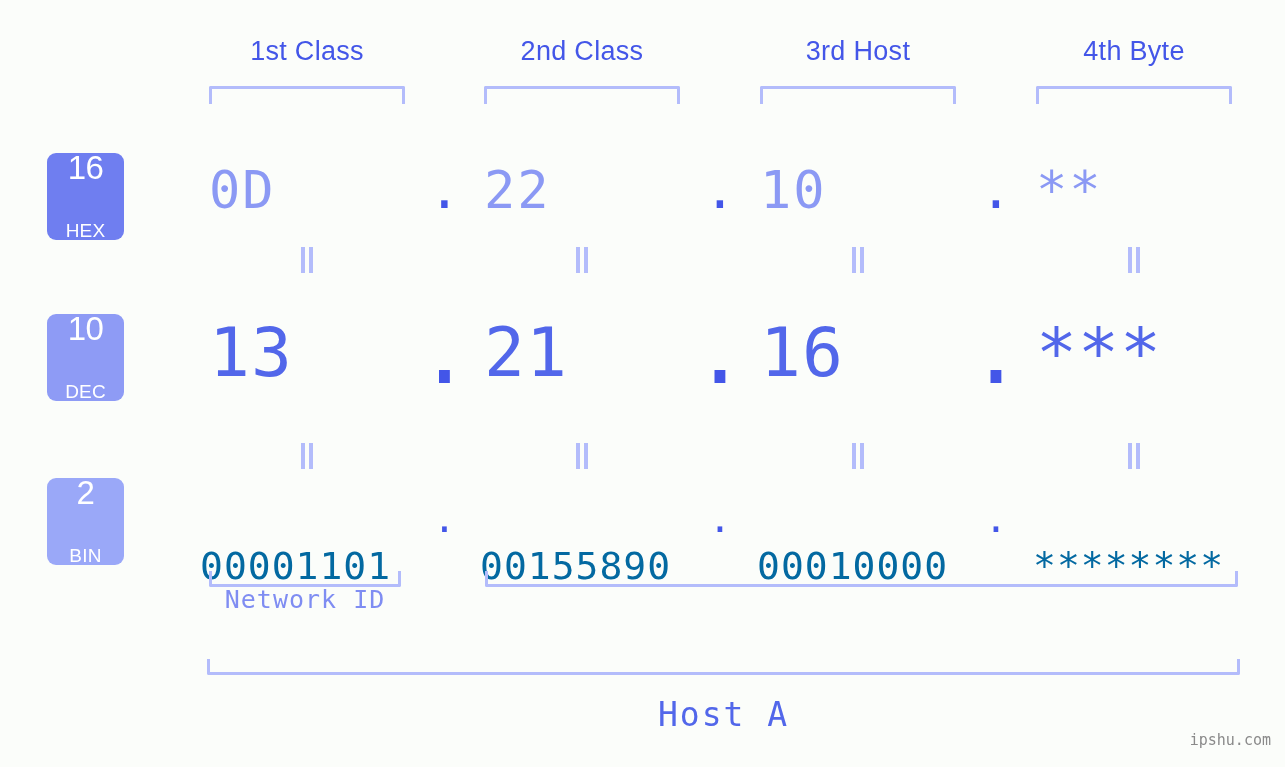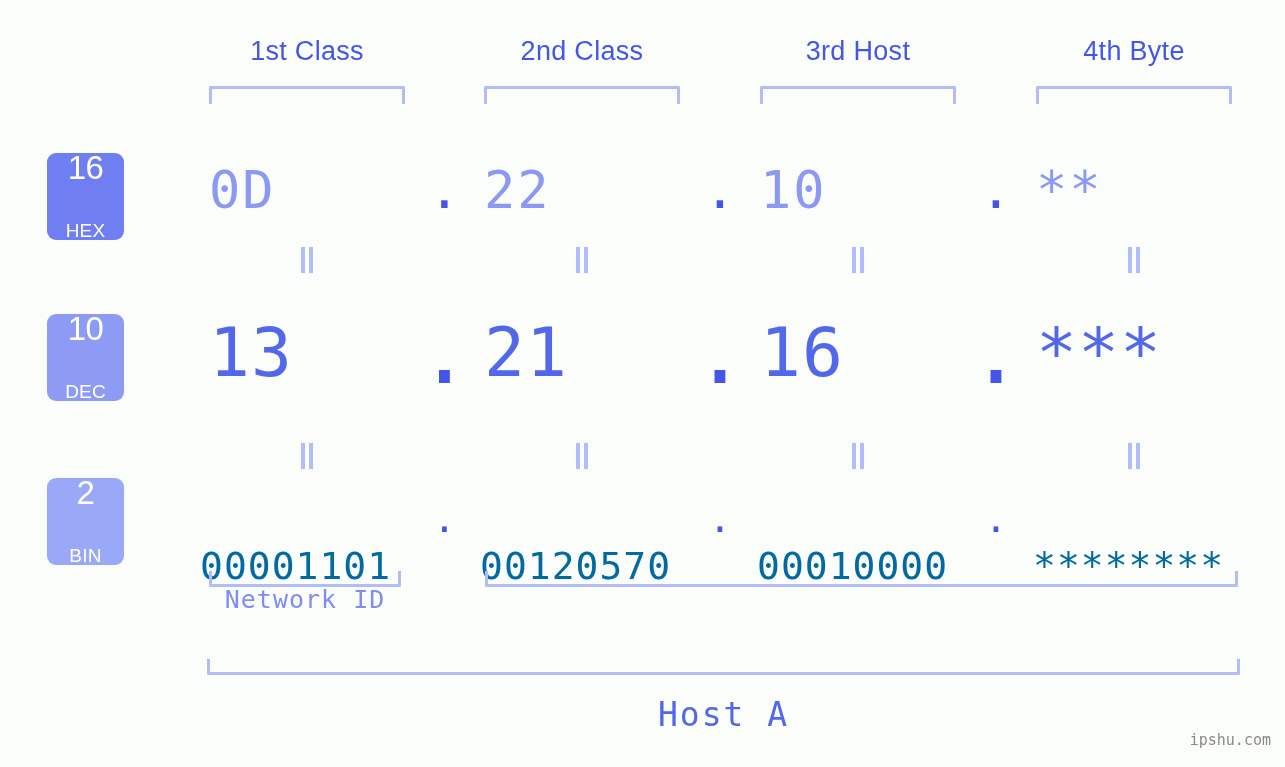--- a/index.html
+++ b/index.html
@@ -277,21 +277,21 @@
       <i class="b"></i>
     </div>
   <div class="eq-mark" style="left:1123px; top:443px;">
       <i class="a"></i>
       <i class="b"></i>
     </div>
 
   <div class="row-bin">
     <div class="value-cell" style="left:200px; width:205px;">00001101</div>
     <div class="sep-cell" style="left:405px; width:79px;">.</div>
-    <div class="value-cell" style="left:480px; width:205px;">00120570</div>
+    <div class="value-cell" style="left:480px; width:205px;">00155890</div>
     <div class="sep-cell" style="left:680px; width:80px;">.</div>
     <div class="value-cell" style="left:757px; width:205px;">00010000</div>
     <div class="sep-cell" style="left:956px; width:80px;">.</div>
     <div class="value-cell" style="left:1033px; width:205px;">********</div>
   </div>
 
   <div class="bracket-up" style="left:209px; top:571px; width:192px;"></div>
   <div class="bracket-up" style="left:485px; top:571px; width:753px;"></div>
 
   <div class="section-label" style="left:209px; top:585px; width:192px;">Network ID</div>

